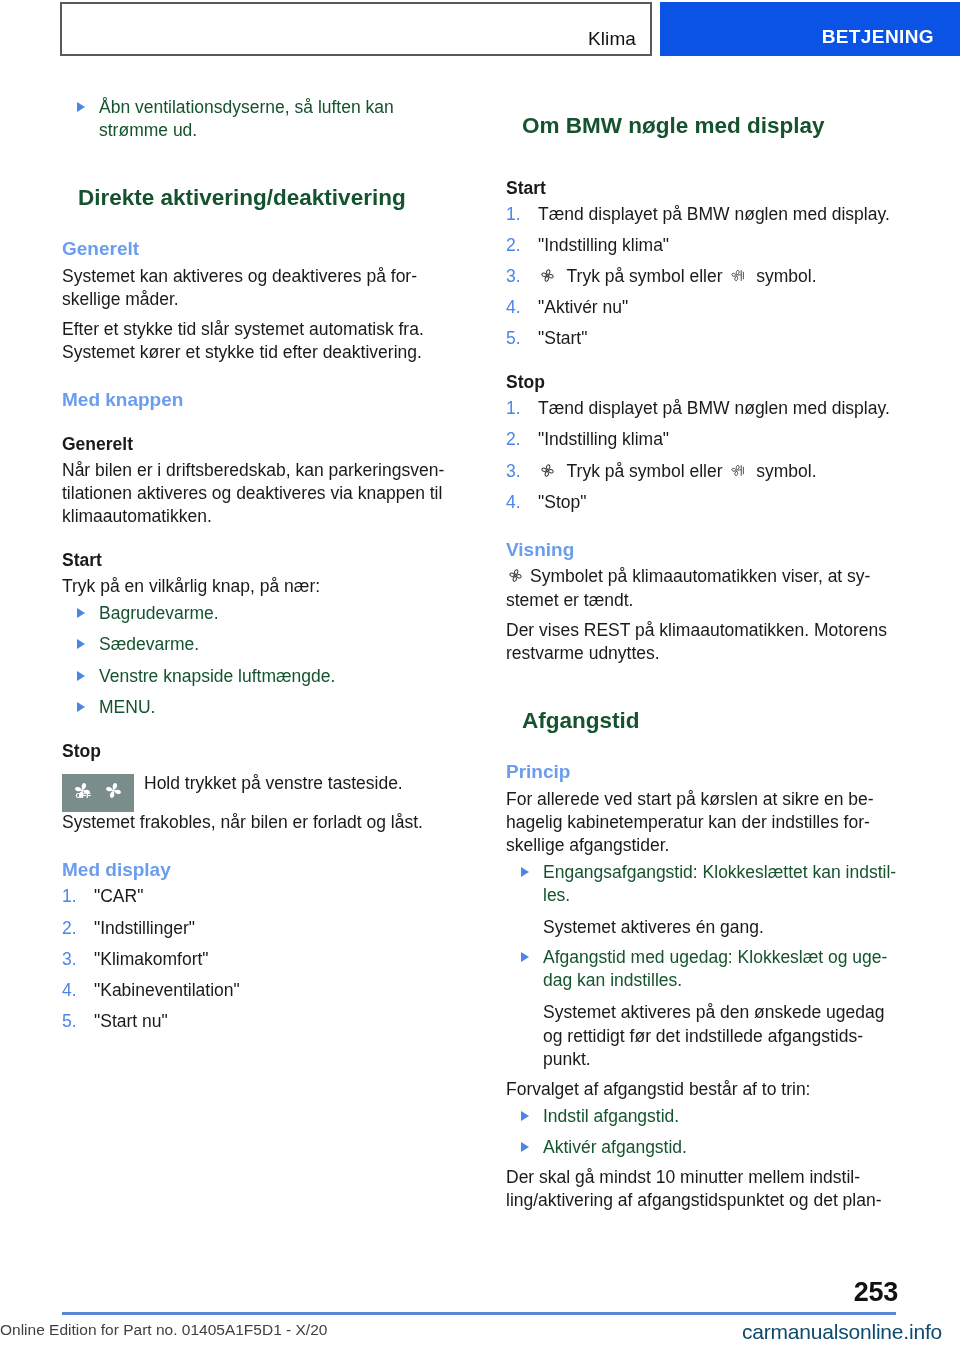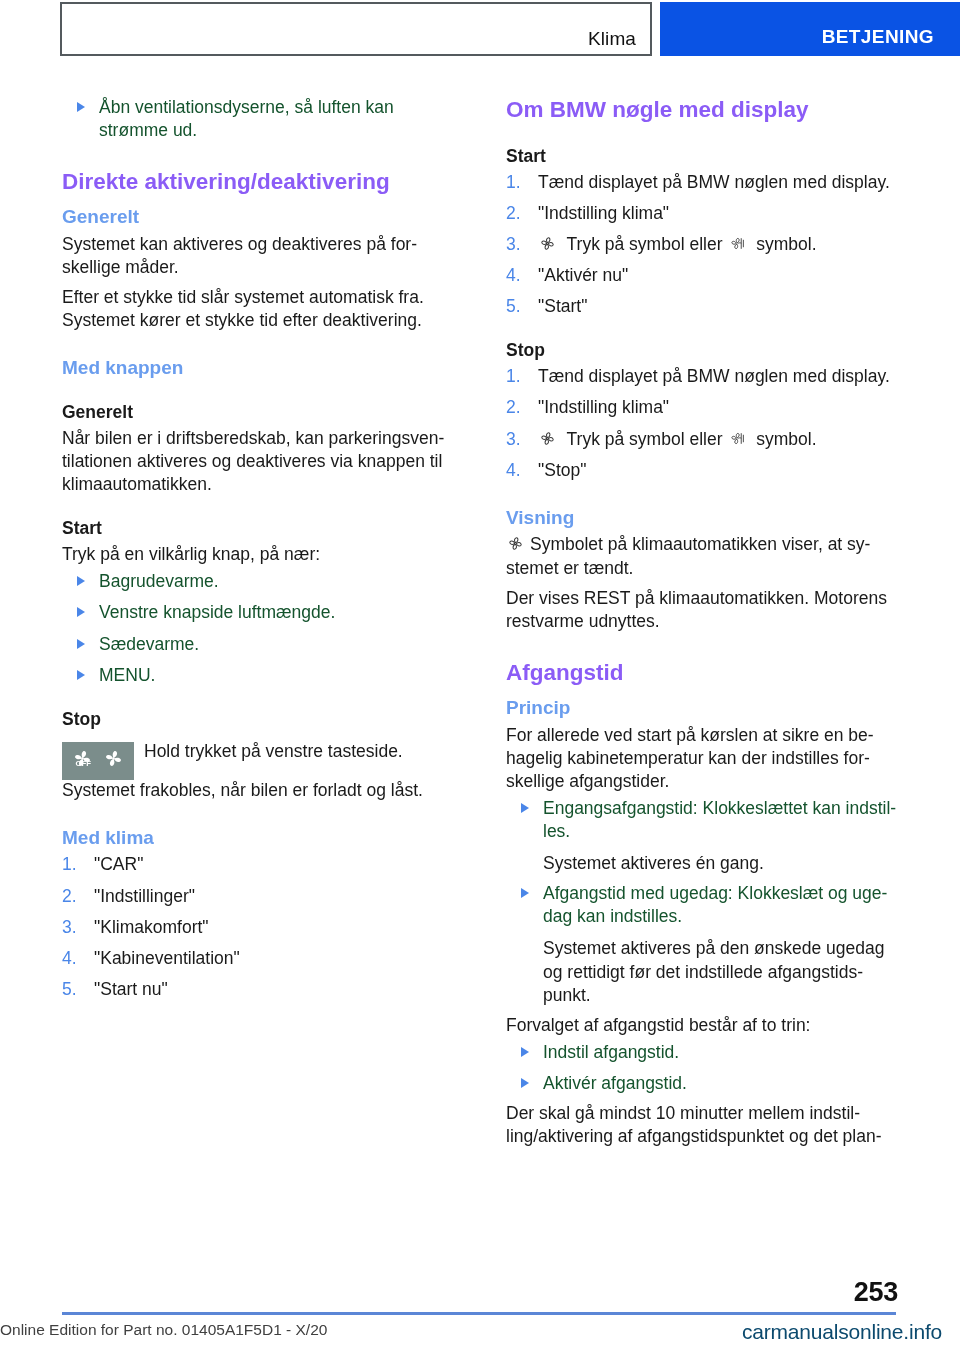--- a/index.html
+++ b/index.html
@@ -41,22 +41,22 @@
 
   
   .col{
     position:absolute;top:96px;width:394px;
   }
   .col-left{left:62px;}
   .col-right{left:506px;}
 
   
   h1.blk{
-    font-size:22.5px;font-weight:bold;color:#8b5cf6;
-    margin:0;padding:0;line-height:1.25;
+    font-size:22.5px;font-weight:bold;color:#14532d;
+    margin:16px;padding:0;line-height:1.25;
   }
   h2.blk{
     font-size:19px;font-weight:bold;color:#6a9dee;
     margin:0;padding:0;line-height:1.25;
   }
   h3.blk{
     font-size:17.5px;font-weight:bold;color:#1a1a1a;
     margin:0;padding:0;line-height:1.25;
   }
   p.blk{
@@ -208,24 +208,24 @@
   <div class="sp-h3-after"></div>
   <p class="blk">Tryk på en vilkårlig knap, på nær:</p>
   <div class="sp-list"></div>
 
   <ul class="blist">
     <li>
       <span class="tri"></span>
       <span>Bagrudevarme.</span></li>
     <li>
       <span class="tri"></span>
+      <span>Sædevarme.</span></li>
+    <li>
+      <span class="tri"></span>
       <span>Venstre knapside luftmængde.</span></li>
-    <li>
-      <span class="tri"></span>
-      <span>Sædevarme.</span></li>
     <li>
       <span class="tri"></span>
       <span>MENU.</span></li>
   </ul>
 
   <div class="sp-h3"></div>
   <h3 class="blk">Stop</h3>
   <div class="sp-h3-after"></div>
 
   <div class="icon-row">
@@ -254,21 +254,21 @@
         </svg>
       </span>
     </div>
     <div class="icon-row-text">Hold trykket på venstre tasteside.</div>
   </div>
 
   <div class="sp-p"></div>
   <p class="blk">Systemet frakobles, når bilen er forladt og låst.</p>
 
   <div class="sp-h2"></div>
-  <h2 class="blk">Med klima</h2>
+  <h2 class="blk">Med display</h2>
   <div class="sp-h2-after"></div>
 
   <ol class="nlist">
     <li>
       <span>"CAR"</span></li>
     <li>
       <span>"Indstillinger"</span></li>
     <li>
       <span>"Klimakomfort"</span></li>
     <li>

